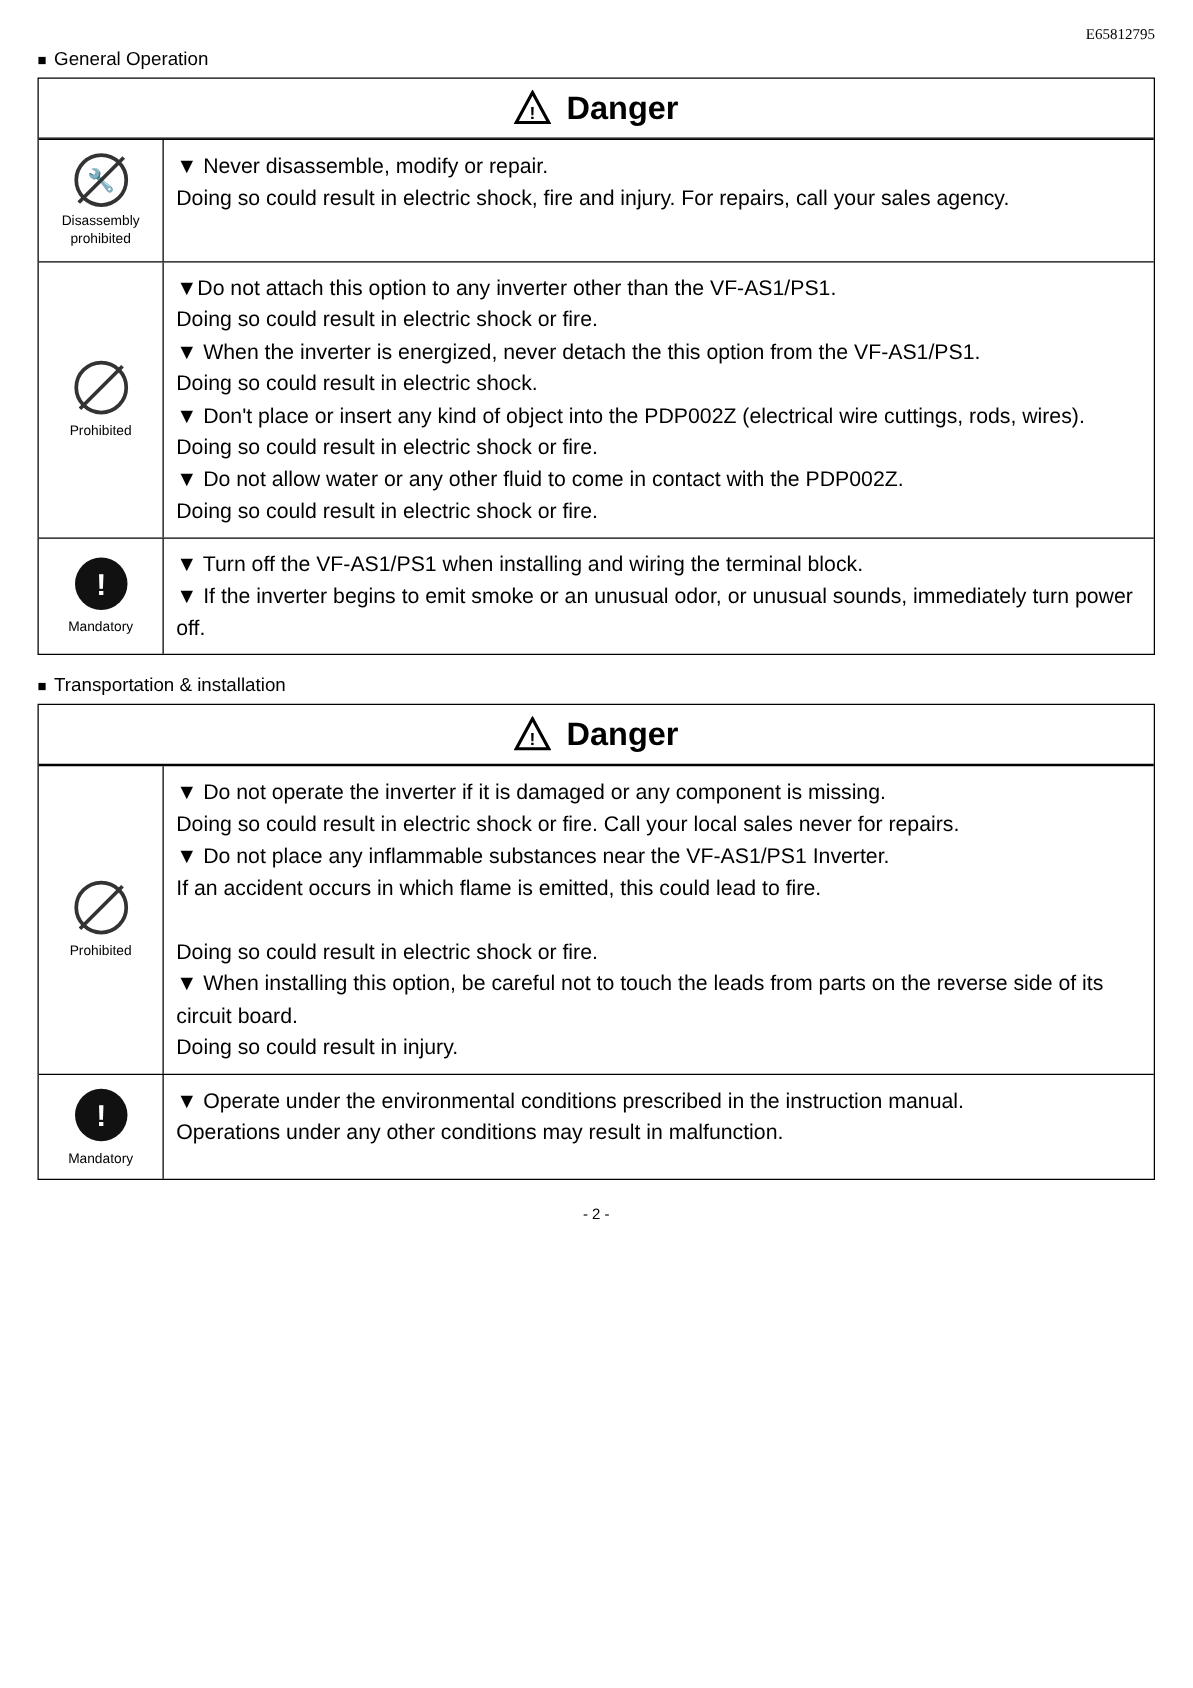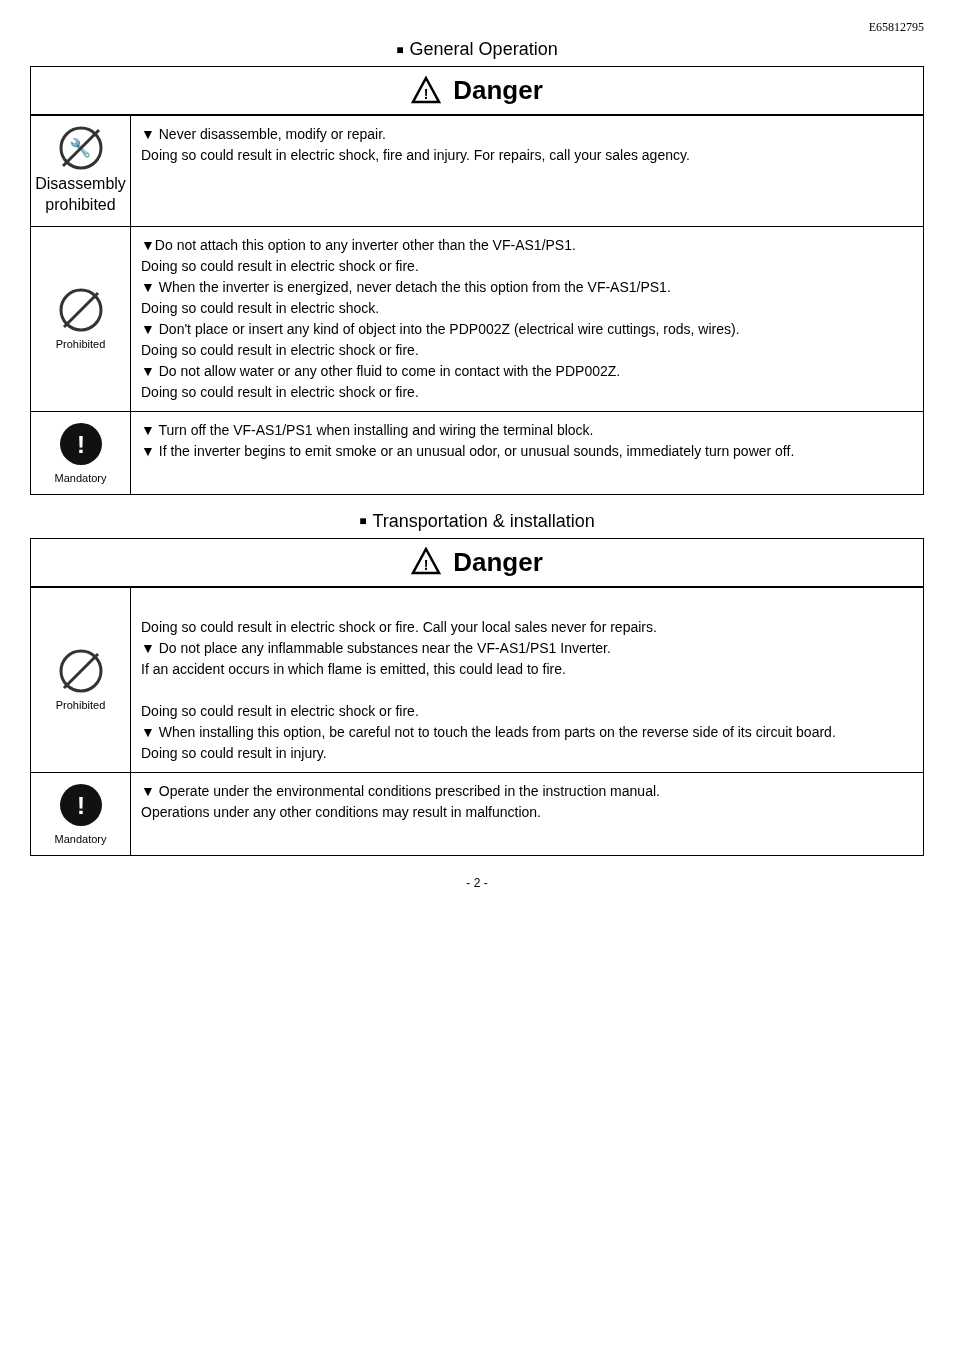--- a/index.html
+++ b/index.html
@@ -12,26 +12,25 @@
       width: 954px;
       min-height: 1350px;
     }
     .doc-header {
       text-align: right;
       font-size: 12px;
       margin-bottom: 4px;
       font-family: Liberation Serif, serif;
     }
     .section-label {
-      font-size: 18px;
+      font-size: 15px;
       margin-bottom: 6px;
       display: flex;
       align-items: center;
       gap: 6px;
-      justify-content: center;
     }
     .section-label::before {
       content: '■';
       font-size: 12px;
     }
     .danger-box {
       border: 1px solid #000;
       margin-bottom: 16px;
     }
     .danger-title {
@@ -53,21 +52,21 @@
       flex-direction: column;
       align-items: center;
       justify-content: center;
       padding: 10px 5px;
       text-align: center;
       font-size: 11px;
     }
     .content-cell {
       flex: 1;
       padding: 8px 10px;
-      font-size: 14px;
+      font-size: 17px;
       line-height: 1.5;
     }
     .body-row {
       display: flex;
       border-top: 1px solid #000;
     }
     .body-row:first-child {
       border-top: none;
     }
     .sub-text {
@@ -105,21 +104,21 @@
   <div class="body-row">
     <div class="icon-cell">
       <div style="position:relative;width:44px;height:44px;margin-bottom:4px;">
         <svg width="44" height="44" viewBox="0 0 44 44">
           <circle cx="22" cy="22" r="20" fill="none" stroke="#333" stroke-width="3"></circle>
 
           <text x="22" y="28" text-anchor="middle" font-size="18" fill="#333">🔧</text>
           <line x1="4" y1="40" x2="40" y2="4" stroke="#333" stroke-width="3"></line>
         </svg>
       </div>
-      <span style="font-size:16px;line-height:1.3;">Disassembly<br>prohibited</span>
+      <span style="font-size:11px;line-height:1.3;">Disassembly<br>prohibited</span>
     </div>
     <div class="content-cell">
       <span>▼ Never disassemble, modify or repair.</span><br>
       <span class="sub-text">Doing so could result in electric shock, fire and injury. For repairs, call your sales agency.</span>
     </div>
   </div>
 
   <div class="body-row">
     <div class="icon-cell">
       <div style="margin-bottom:4px;">
@@ -178,21 +177,21 @@
     <div class="icon-cell">
       <div style="margin-bottom:4px;">
         <svg width="44" height="44" viewBox="0 0 44 44">
           <circle cx="22" cy="22" r="20" fill="none" stroke="#333" stroke-width="3"></circle>
           <line x1="5" y1="39" x2="39" y2="5" stroke="#333" stroke-width="3"></line>
         </svg>
       </div>
       <span style="font-size:11px;">Prohibited</span>
     </div>
     <div class="content-cell">
-      <br>
+      <span>▼ Do not operate the inverter if it is damaged or any component is missing.</span><br>
       <span class="sub-text">Doing so could result in electric shock or fire. Call your local sales never for repairs.</span><br>
       <span>▼ Do not place any inflammable substances near the VF-AS1/PS1 Inverter.</span><br>
       <span class="sub-text">If an accident occurs in which flame is emitted, this could lead to fire.</span><br>
       <br>
       <span class="sub-text">Doing so could result in electric shock or fire.</span><br>
       <span>▼ When installing this option, be careful not to touch the leads from parts on the reverse side of its circuit board.</span><br>
       <span class="sub-text">Doing so could result in injury.</span>
     </div>
   </div>
 

